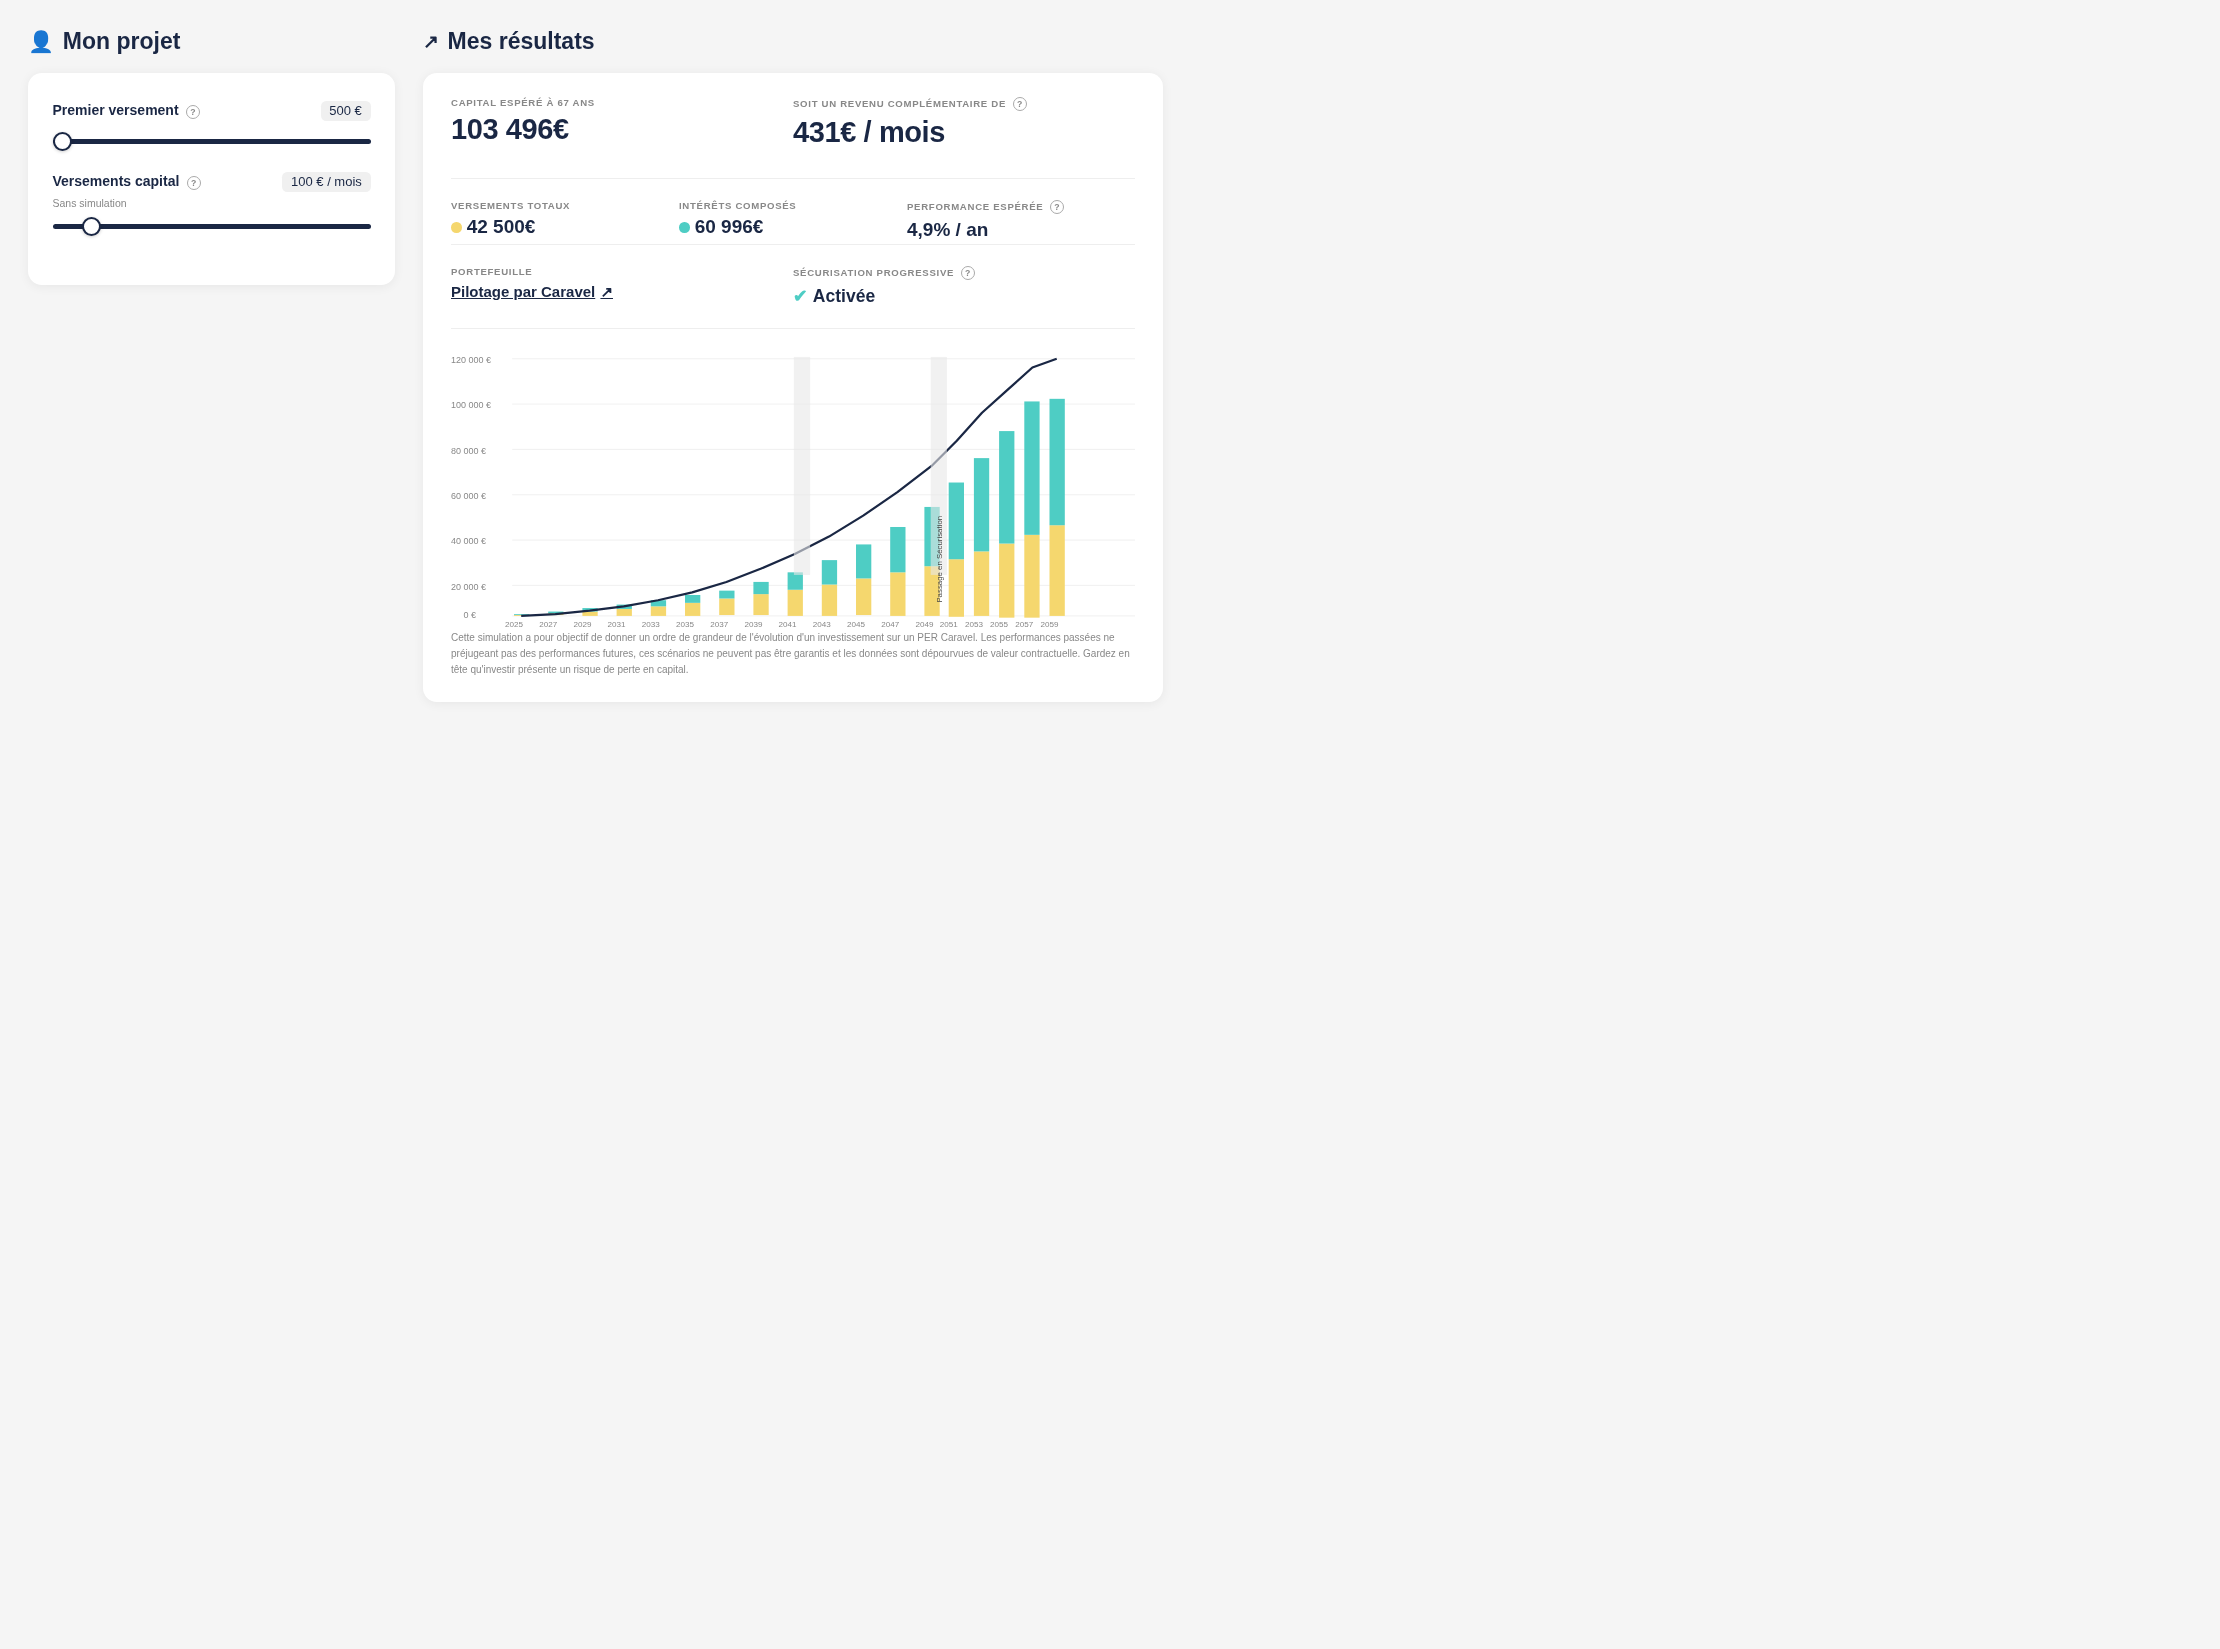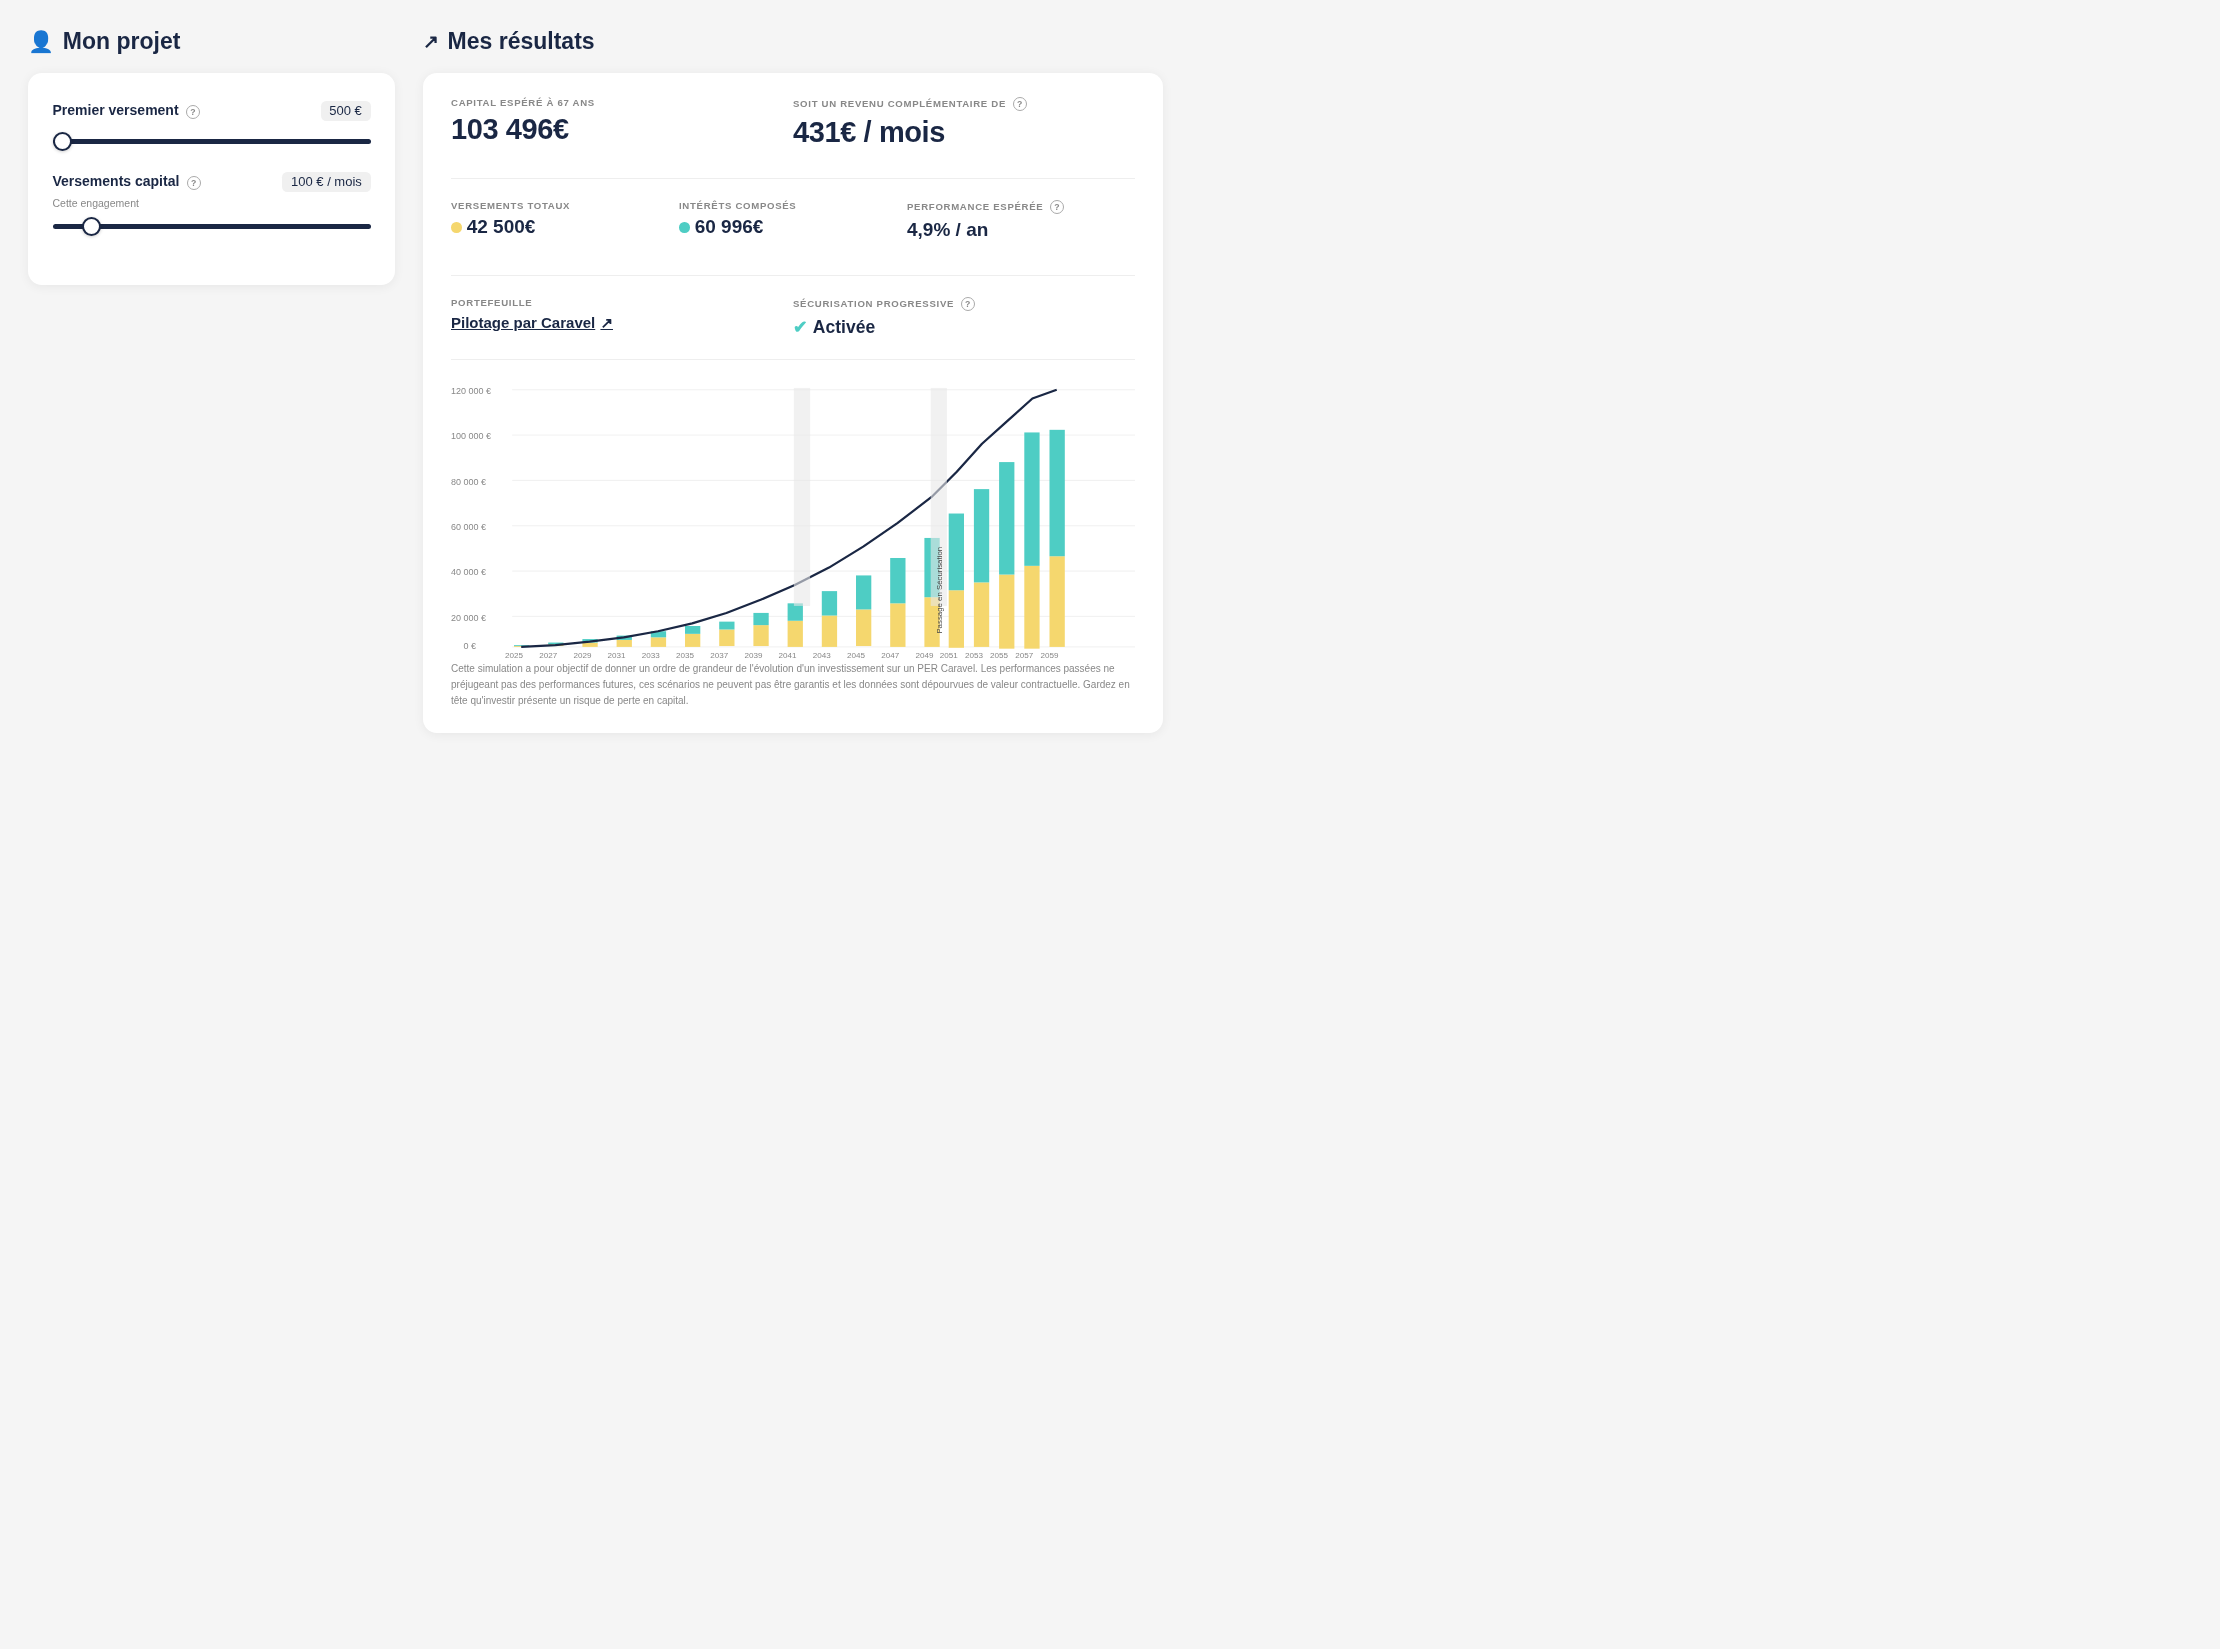--- a/index.html
+++ b/index.html
@@ -146,21 +146,21 @@
       font-size: 29px;
       font-weight: 700;
       color: #1a2744;
       letter-spacing: -0.4px;
     }
 
     .stats-mid {
       display: grid;
       grid-template-columns: 1fr 1fr 1fr;
       gap: 0;
-      padding-bottom: 34px;
+      padding-bottom: 3px;
       border-bottom: 0.9px solid #eee;
       margin-bottom: 21px;
     }
     .stat-mid-value {
       font-size: 19px;
       font-weight: 700;
       color: #1a2744;
       margin-top: 5.2px;
       display: flex;
       align-items: center;
@@ -250,21 +250,21 @@
 
       
       <div class="slider-group">
         <div class="slider-label-row">
           <span class="slider-label">
             <span>Versements capital</span>
             <span class="question-mark">?</span>
           </span>
           <span class="slider-value">100 € / mois</span>
         </div>
-        <div class="slider-sublabel">Cette engagement</div>
+        <div class="slider-sublabel">Sans simulation</div>
         <input type="range" min="0" max="1000" value="100" style="">
       </div>
 
     </div>
   </div>
 
   <div class="right-panel">
     <div class="section-header">
       <span class="section-icon" style="font-size:19px; font-weight:bold;">↗</span>
       <span class="section-title">Mes résultats</span>

